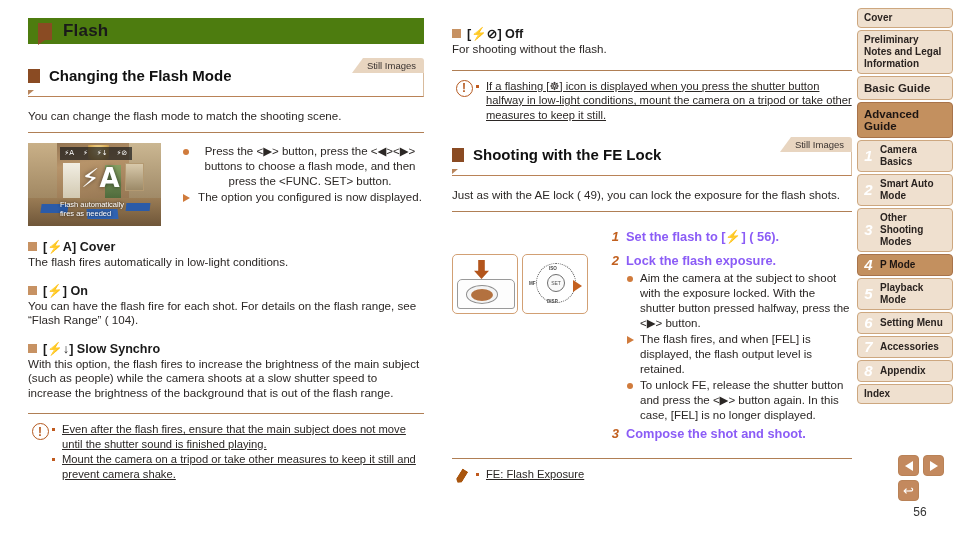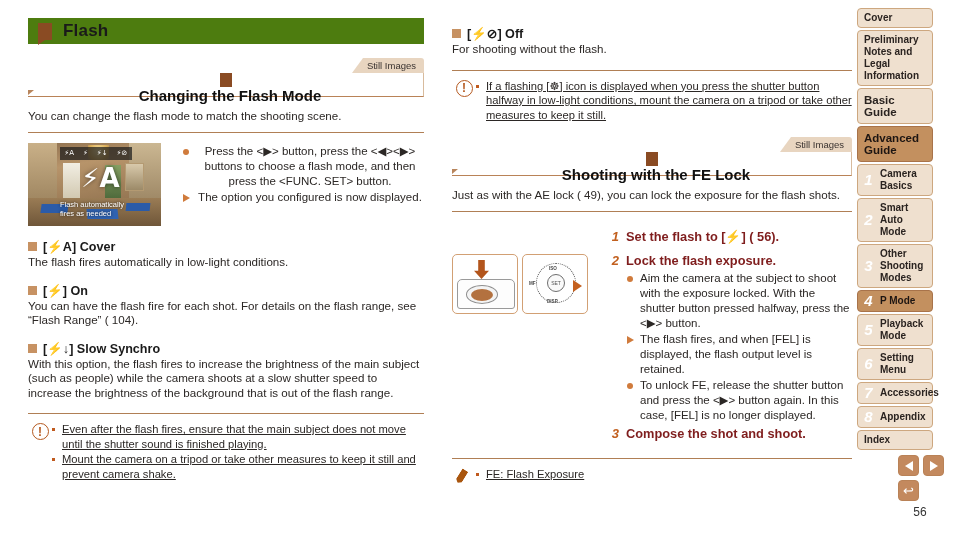--- a/index.html
+++ b/index.html
@@ -17,21 +17,21 @@
 
   
   .page {
     position: relative;
     width: 954px;
     height: 534px;
   }
 
   .col-left  { position: absolute; left: 28px;  top: 18px; width: 396px; }
   .col-mid   { position: absolute; left: 452px; top: 18px; width: 400px; }
-  .col-right { position: absolute; left: 857px; top: 8px;  width: 76px;  }
+  .col-right { position: absolute; left: 857px; top: 8px;  width: 96px;  }
 
   
   .title-bar {
     position: relative;
     height: 26px;
     background: #4d7c0f;
     display: flex;
     align-items: center;
   }
   .title-bar .tick {
@@ -82,21 +82,20 @@
     border-left: 11px solid transparent;
   }
   .sec-head {
     position: relative;
     border-bottom: 1.5px solid #b98257;
     border-right: 1px solid #d8bb9d;
     height: 24px;
     display: flex;
     align-items: center;
     padding-bottom: 18px;
-    flex-direction: column;
   }
   .sec-head .tick {
     width: 12px; height: 14px;
     background: #8a4b23;
     flex: 0 0 auto;
   }
   .sec-head .tick-tail {
     position: absolute;
     left: 0; top: 17px;
     width: 0; height: 0;
@@ -349,21 +348,21 @@
   .step-num {
     width: 14px; flex: 0 0 auto;
     font-size: 13px; font-weight: bold;
     font-style: italic;
     color: #c2601f;
     text-align: right;
     margin-right: 7px;
     line-height: 16px;
   }
   .step-title {
-    font-size: 12.8px; font-weight: bold; color: #7f1d1d;
+    font-size: 12.8px; font-weight: bold; color: #8b5cf6;
     line-height: 16px;
   }
   .step-sub { margin-left: 21px; margin-top: 2px; }
 
   
   .nav { display: flex; flex-direction: column; gap: 2px; }
   .nav-item {
     background: #efe0cf;
     border: 1px solid #cda77f;
     border-radius: 4px;

